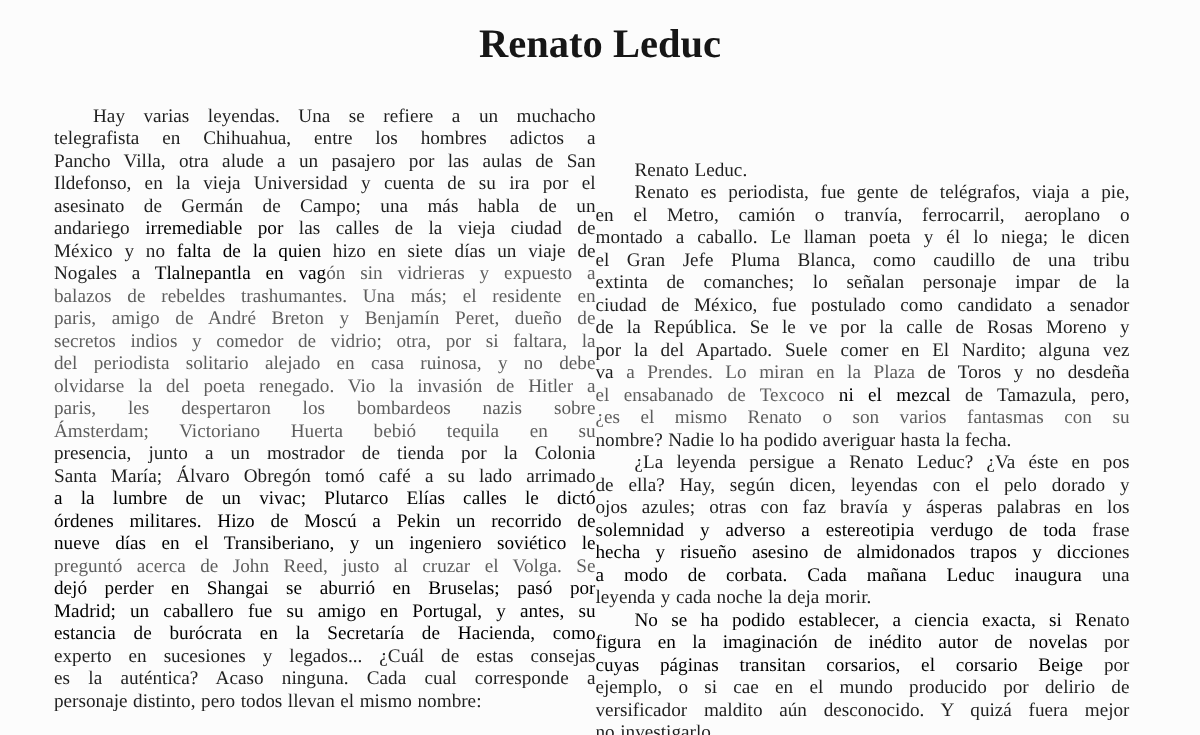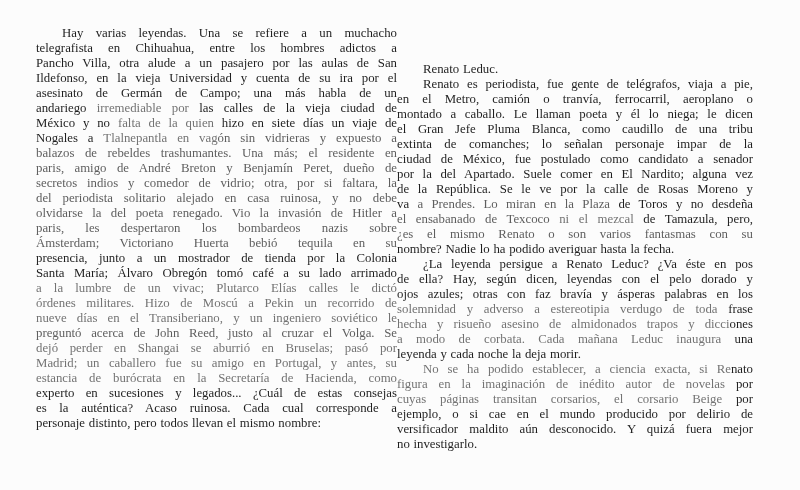--- a/index.html
+++ b/index.html
@@ -41,26 +41,27 @@
     font-size: 12.8px;
     overflow: hidden;
     text-align: justify;
     word-spacing: 0.5px;
     white-space: normal;
   }
   .line.justify { text-align-last: justify; }
   .line.indent  { text-indent: 26px; }
   .tone-d { color: #1f1f1f; }
   .tone-m { color: #5e5e5e; }
-  .tone-l { color: #737373; font-family: Liberation Serif, serif; }
+  .tone-l { color: #000000; }
 </style>
 </head>
 <body>
 
 <div class="page">
+  <h1 class="page-title">Renato Leduc</h1>
   <div class="columns">
     <div class="column left">
         <div class="line indent justify"><span class="tone-d">Hay varias leyendas. Una se refiere a un muchacho</span></div>
         <div class="line justify"><span class="tone-d">telegrafista en Chihuahua, entre los hombres adictos a</span></div>
         <div class="line justify"><span class="tone-d">Pancho Villa, otra alude a un pasajero por las aulas de San</span></div>
         <div class="line justify"><span class="tone-d">Ildefonso, en la vieja Universidad y cuenta de su ira por el</span></div>
         <div class="line justify"><span class="tone-d">asesinato de Germán de Campo; una más habla de un</span></div>
         <div class="line justify"><span class="tone-d">andariego </span><span class="tone-l">irremediable por</span><span class="tone-d"> las calles de la vieja ciudad de</span></div>
         <div class="line justify"><span class="tone-d">México y no </span><span class="tone-l">falta de la quien</span><span class="tone-d"> hizo en siete días un viaje de</span></div>
         <div class="line justify"><span class="tone-d">Nogales a </span><span class="tone-l">Tlalnepantla en vag</span><span class="tone-m">ón sin vidrieras y expuesto a</span></div>
@@ -74,33 +75,33 @@
         <div class="line justify"><span class="tone-d">presencia, junto a un mostrador de tienda por la Colonia</span></div>
         <div class="line justify"><span class="tone-d">Santa María; Álvaro Obregón tomó café a su lado arrimado</span></div>
         <div class="line justify"><span class="tone-l">a la lumbre de un vivac; Plutarco Elías calles le dictó</span></div>
         <div class="line justify"><span class="tone-l">órdenes militares. Hizo de Moscú a Pekin un recorrido de</span></div>
         <div class="line justify"><span class="tone-l">nueve días en el Transiberiano, y un ingeniero soviético le</span></div>
         <div class="line justify"><span class="tone-m">preguntó acerca de John Reed, justo al cruzar el Volga. Se</span></div>
         <div class="line justify"><span class="tone-l">dejó perder en Shangai se aburrió en Bruselas; pasó por</span></div>
         <div class="line justify"><span class="tone-l">Madrid; un caballero fue su amigo en Portugal, y antes, su</span></div>
         <div class="line justify"><span class="tone-l">estancia de burócrata en la Secretaría de Hacienda, como</span></div>
         <div class="line justify"><span class="tone-d">experto en sucesiones y legados... ¿Cuál de estas consejas</span></div>
-        <div class="line justify"><span class="tone-d">es la auténtica? Acaso ruinosa. Cada cual corresponde a</span></div>
+        <div class="line justify"><span class="tone-d">es la auténtica? Acaso ninguna. Cada cual corresponde a</span></div>
         <div class="line"><span class="tone-d">personaje distinto, pero  todos llevan el mismo nombre:</span></div>
       </div>
     <div class="column right">
         <div class="line indent"><span class="tone-d">Renato Leduc.</span></div>
         <div class="line indent justify"><span class="tone-d">Renato es periodista, fue gente de telégrafos, viaja a pie,</span></div>
         <div class="line justify"><span class="tone-d">en el Metro, camión o tranvía, ferrocarril, aeroplano o</span></div>
         <div class="line justify"><span class="tone-d">montado a caballo. Le llaman poeta y él lo niega; le dicen</span></div>
         <div class="line justify"><span class="tone-d">el Gran Jefe Pluma Blanca, como caudillo de una tribu</span></div>
         <div class="line justify"><span class="tone-d">extinta de comanches; lo señalan personaje impar de la</span></div>
         <div class="line justify"><span class="tone-d">ciudad de México, fue postulado como candidato a senador</span></div>
+        <div class="line justify"><span class="tone-d">de la República. Se le ve por la calle de Rosas Moreno y</span></div>
         <div class="line justify"><span class="tone-d">por la del Apartado. Suele comer en El Nardito; alguna vez</span></div>
-        <div class="line justify"><span class="tone-d">de la República. Se le ve por la calle de Rosas Moreno y</span></div>
         <div class="line justify"><span class="tone-d">va </span><span class="tone-m">a Prendes. Lo miran en la Plaza </span><span class="tone-d">de Toros y no desdeña</span></div>
         <div class="line justify"><span class="tone-m">el ensabanado de Texcoco </span><span class="tone-l">ni el mezcal</span><span class="tone-d"> de Tamazula, pero,</span></div>
         <div class="line justify"><span class="tone-m">¿es el mismo Renato o son varios fantasmas con su</span></div>
         <div class="line"><span class="tone-d">nombre? Nadie lo ha podido averiguar hasta la fecha.</span></div>
         <div class="line indent justify"><span class="tone-d">¿La leyenda persigue a Renato Leduc? ¿Va éste en pos</span></div>
         <div class="line justify"><span class="tone-d">de ella? Hay, según dicen, leyendas con el pelo dorado y</span></div>
         <div class="line justify"><span class="tone-d">ojos azules; otras con faz bravía y ásperas palabras en los</span></div>
         <div class="line justify"><span class="tone-l">solemnidad y adverso a estereotipia verdugo de toda </span><span class="tone-d">frase</span></div>
         <div class="line justify"><span class="tone-l">hecha y risueño asesino de almidonados trapos y dicci</span><span class="tone-d">ones</span></div>
         <div class="line justify"><span class="tone-l">a modo de corbata. Cada mañana Leduc inaugura </span><span class="tone-d">una</span></div>

